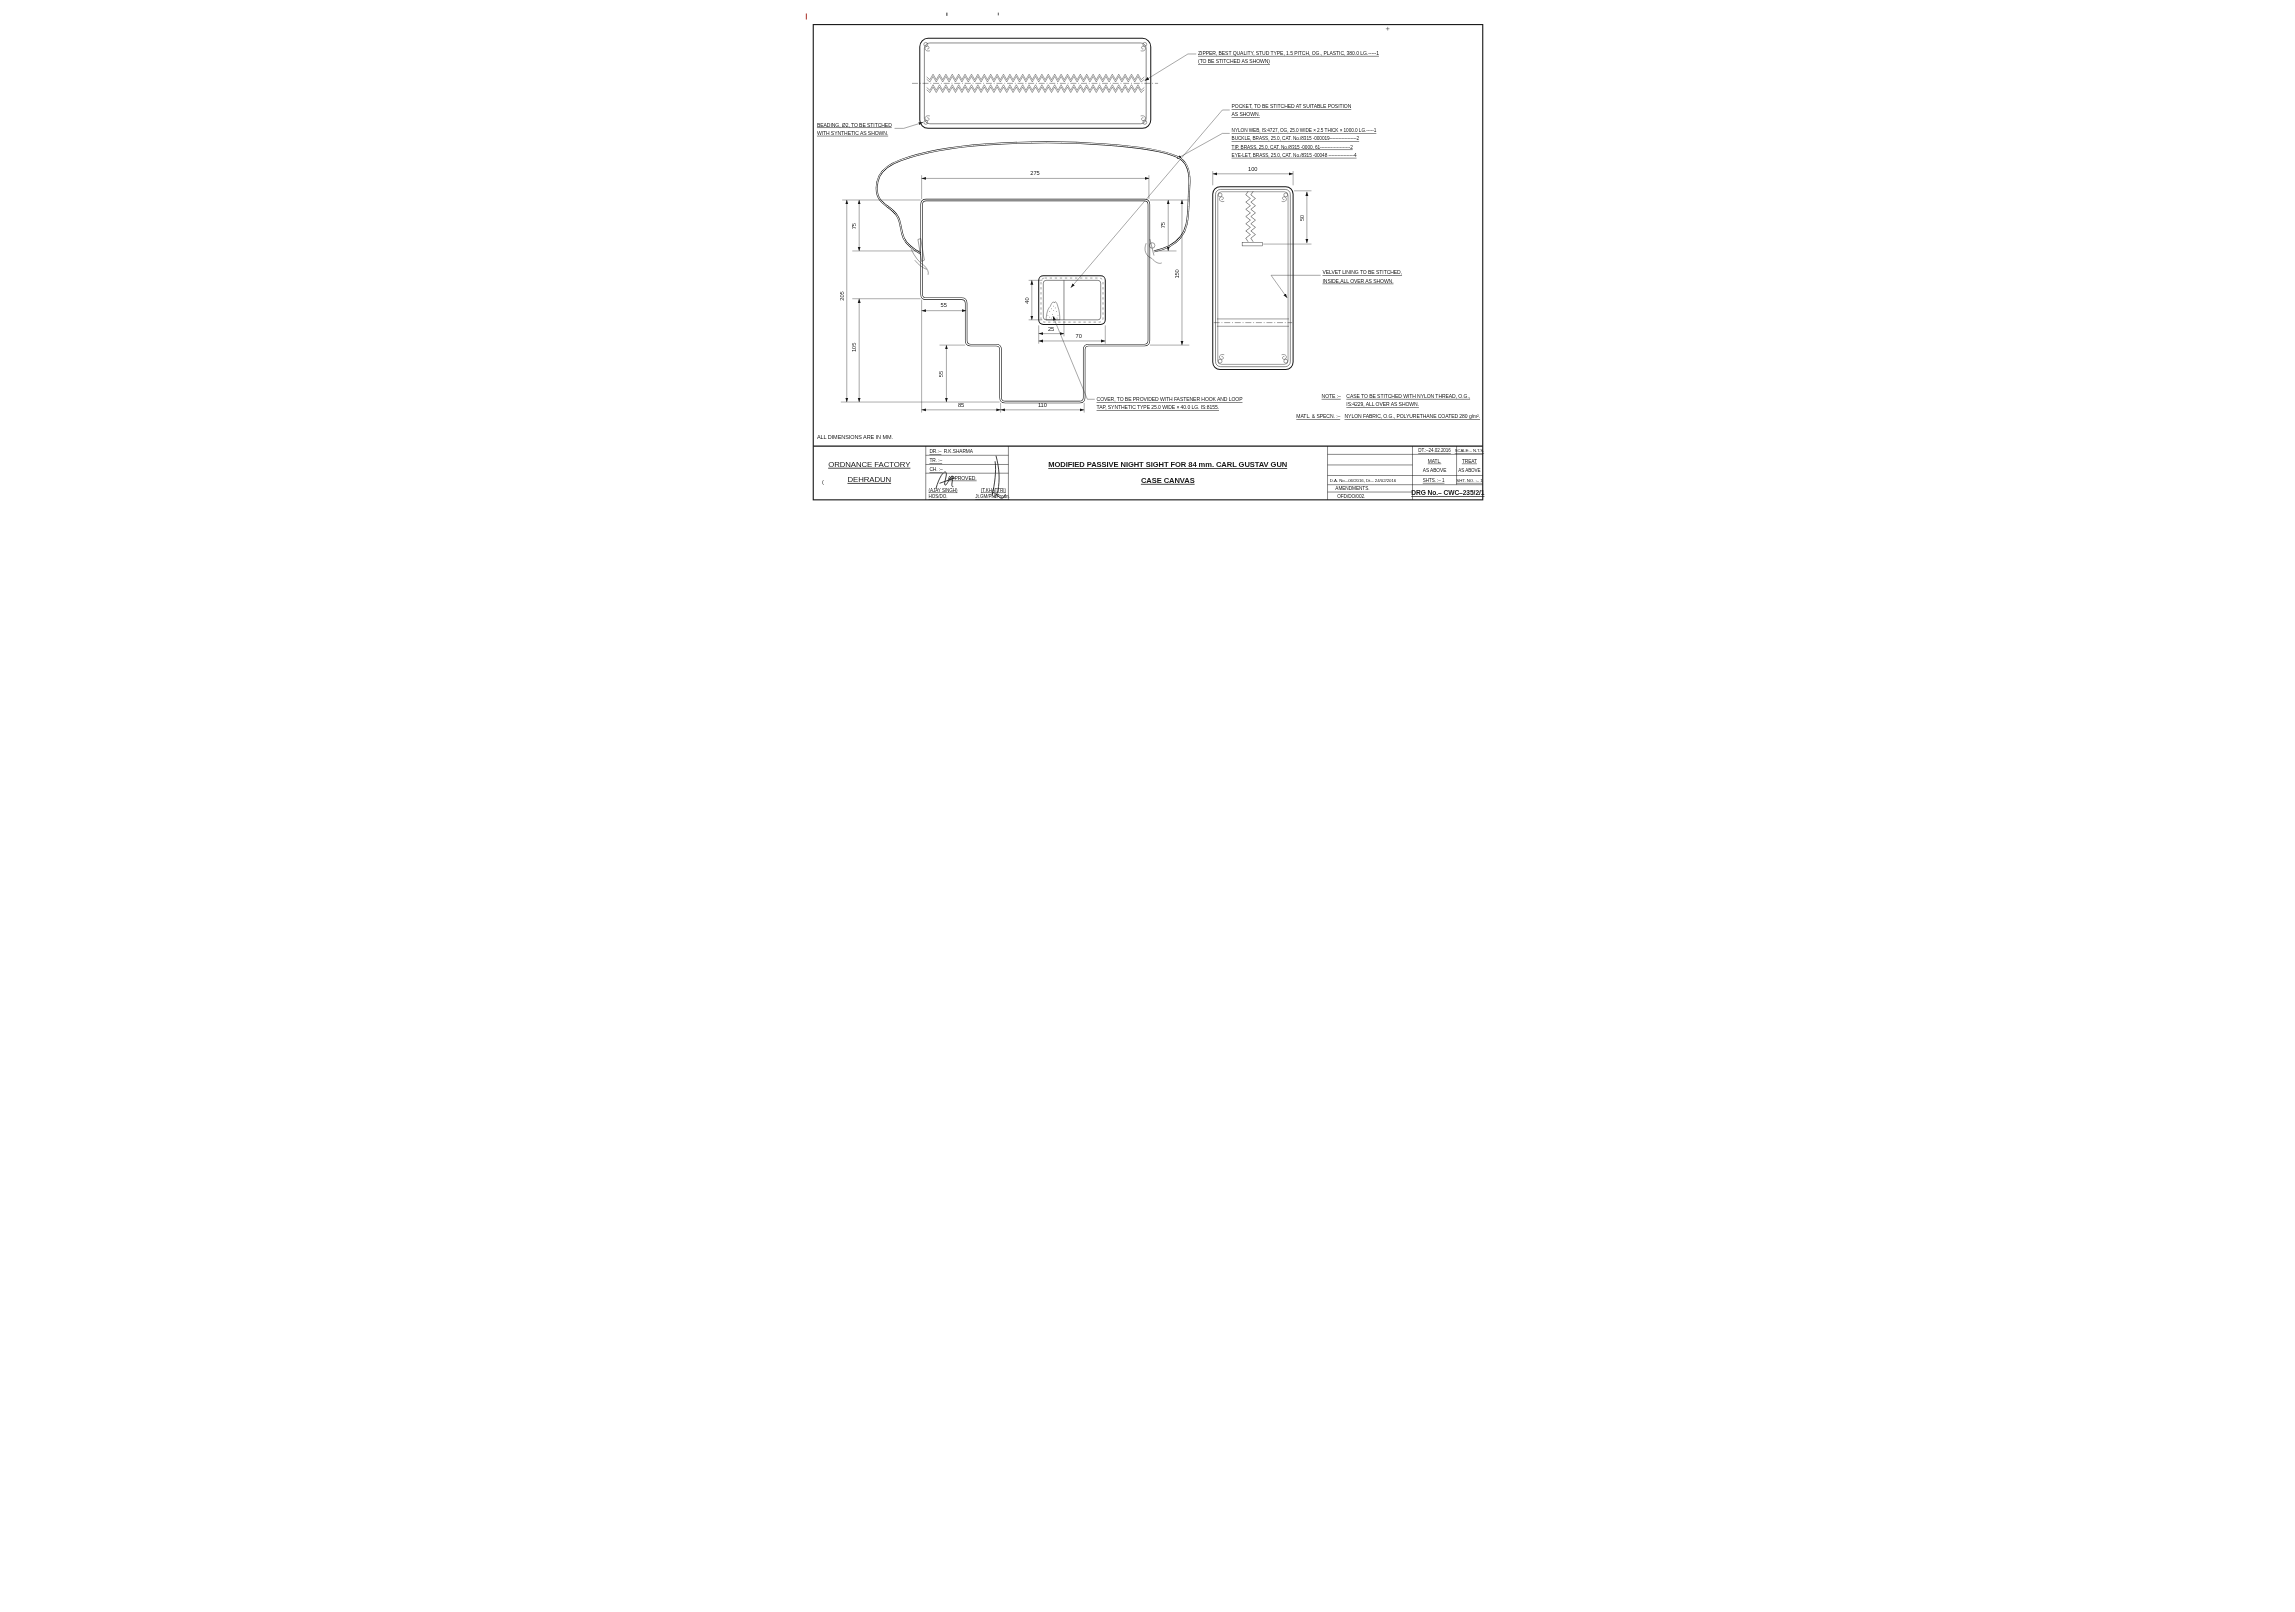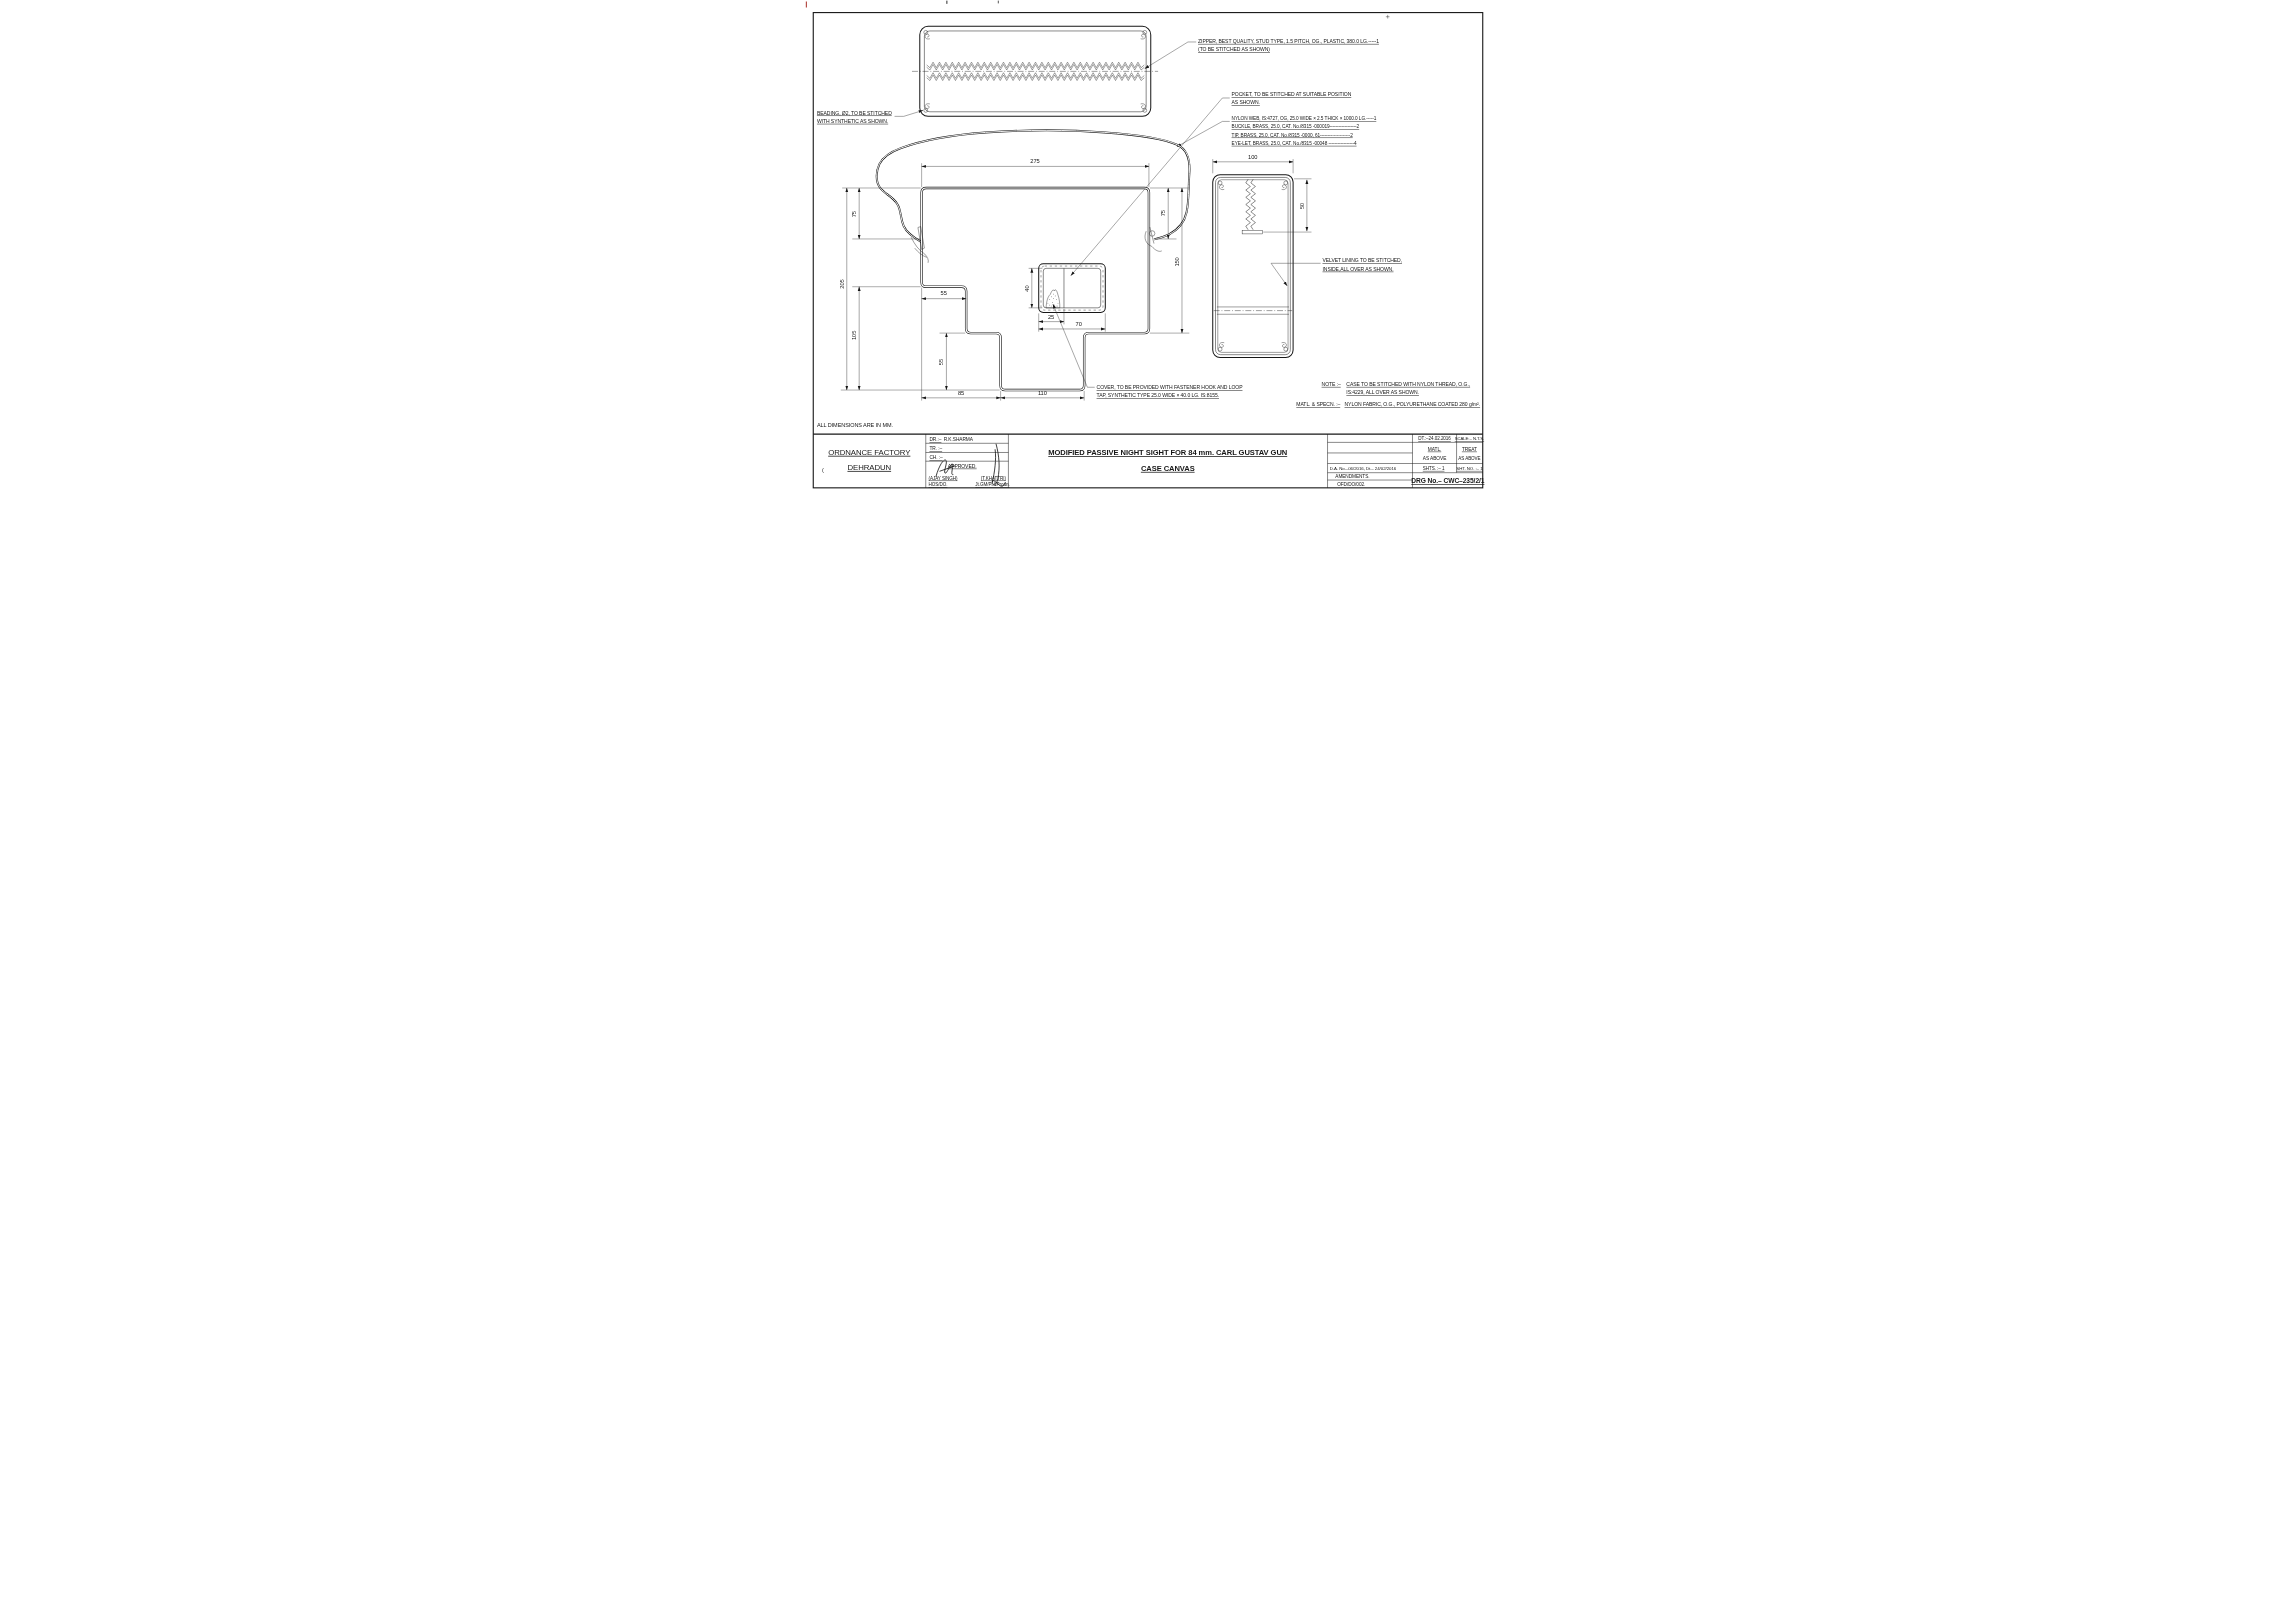--- a/index.html
+++ b/index.html
@@ -1,16 +1,16 @@
 <!DOCTYPE html>
 <html style="font-size:7.3px"><head>
 <meta charset="utf-8">
 <style>
   html,body{margin:0;padding:0;background:#ffffff;}
-  .wrap{width:720px;height:494px;margin:0 auto;background:#fff;position:relative;}
+  .wrap{width:720px;height:494px;margin:12px auto;background:#fff;position:relative;}
   svg{display:block;width:720px;height:494px;background:#fff;}
   .t{font-family:"Liberation Sans",sans-serif;fill:#161616;letter-spacing:-0.15px;}
   .u{text-decoration:underline;text-underline-offset:2.5px;}
   .b{font-weight:bold;}
   .mid{text-anchor:middle;}
   .f11{font-size:11px;} .f10{font-size:10.3px;} .f12{font-size:12px;}
   .ds{font-size:12.5px;}
   .ln{stroke:#161616;stroke-width:1.1;fill:none;}
   .ln2{stroke:#161616;stroke-width:2.2;fill:none;}
   .thin{stroke:#161616;stroke-width:0.9;fill:none;}

